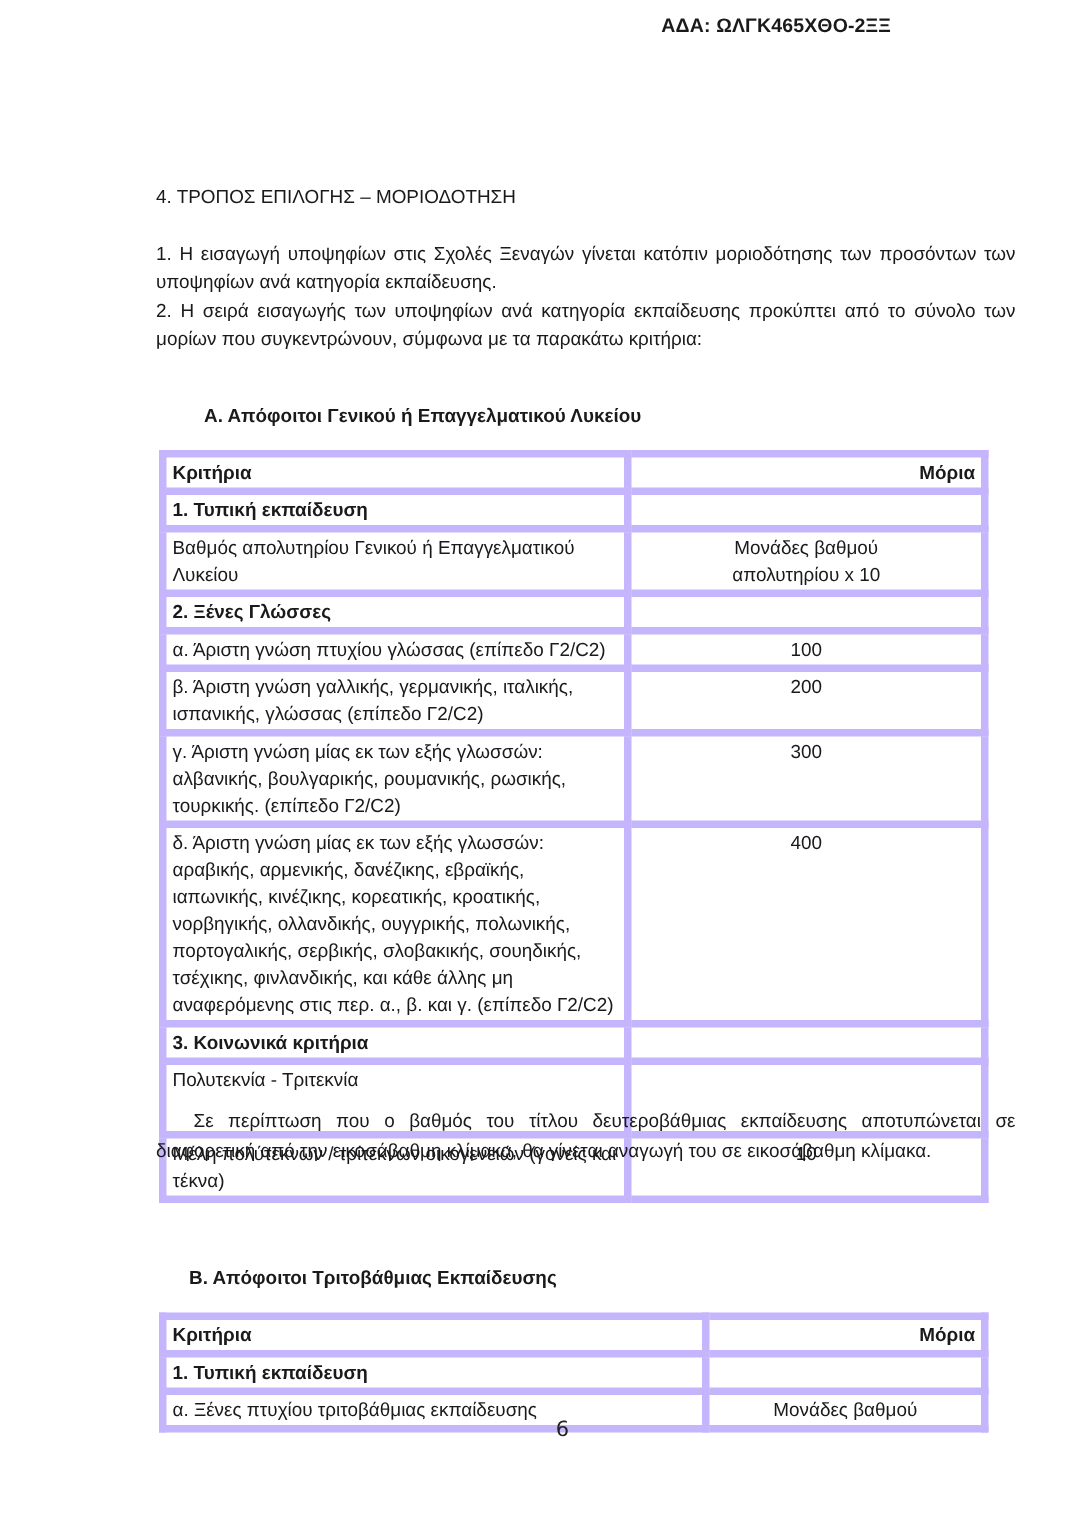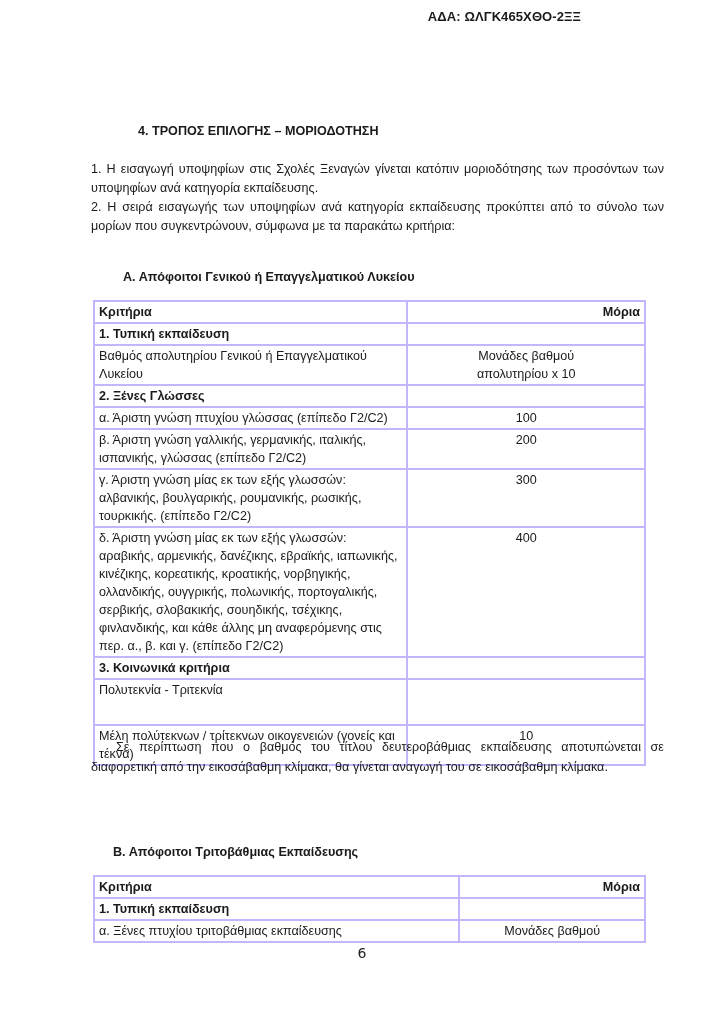--- a/index.html
+++ b/index.html
@@ -10,38 +10,37 @@
     body {
       width: 724px;
       height: 1024px;
       position: relative;
       overflow: hidden;
       font-family: "Liberation Sans", "DejaVu Sans", sans-serif;
       color: #1a1a1a;
     }
     .page {
       position: absolute;
-      left: 0; top: 0;
+      left: 13px; top: 0;
       width: 640px; height: 1024px;
     }
     .ada {
       position: absolute;
       right: 59px;
       top: 9px;
       font-size: 13px;
       font-weight: bold;
       letter-spacing: 0.1px;
     }
     .section-title {
       position: absolute;
       left: 91px;
       top: 124px;
       font-size: 12.6px;
-      font-weight: bold;
-      margin-left: 47px;
+      font-weight: normal;
     }
     .intro {
       position: absolute;
       left: 91px;
       top: 160px;
       width: 573px;
       font-size: 12.6px;
       line-height: 19px;
       text-align: justify;
     }
@@ -53,21 +52,21 @@
       font-weight: bold;
     }
     table.criteria {
       position: absolute;
       left: 93px;
       width: 553px;
       border-collapse: collapse;
       font-size: 12.6px;
     }
     table.criteria td {
-      border: 2px solid #c4b5fd;
+      border: 5px solid #c4b5fd;
       padding: 1px 4px 1px 4px;
       vertical-align: top;
       line-height: 18px;
     }
     table.criteria td.c1 { width: 365px; }
     table.criteria td.c2 { width: 180px; text-align: center; }
     table.criteria tr.head td { font-weight: bold; }
     table.criteria tr.head td.c2 { font-weight: bold; text-align: right; }
     table.criteria tr.group td.c1 { font-weight: bold; }
     .note {

